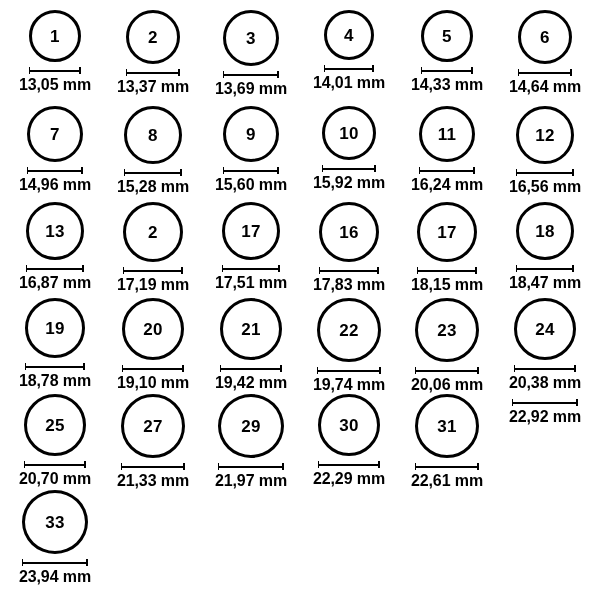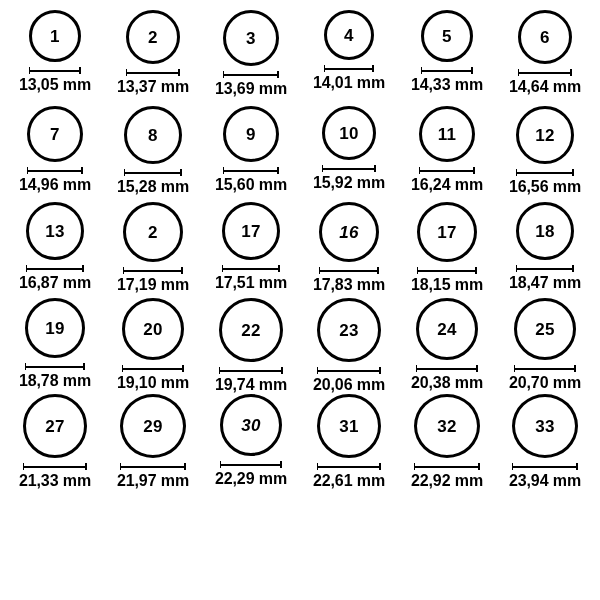--- a/index.html
+++ b/index.html
@@ -267,21 +267,21 @@
         </div>
         <div class="measure">
           <div class="caliper" style="width: 58px;">
             <span class="tick left"></span>
             <span class="tick right"></span>
           </div>
           <div class="mm">17,51 mm</div>
         </div>
       </div>
       <div class="cell">
-        <div class="ring" style="width: 60px; height: 60px; font-style: italic;">
+        <div class="ring" style="width: 60px; height: 60px;">
           <span class="ring-label">16</span>
         </div>
         <div class="measure">
           <div class="caliper" style="width: 60px;">
             <span class="tick left"></span>
             <span class="tick right"></span>
           </div>
           <div class="mm">17,83 mm</div>
         </div>
       </div>
@@ -327,20 +327,32 @@
         </div>
         <div class="measure">
           <div class="caliper" style="width: 62px;">
             <span class="tick left"></span>
             <span class="tick right"></span>
           </div>
           <div class="mm">19,10 mm</div>
         </div>
       </div>
       <div class="cell">
+        <div class="ring" style="width: 62px; height: 62px;">
+          <span class="ring-label">21</span>
+        </div>
+        <div class="measure">
+          <div class="caliper" style="width: 62px;">
+            <span class="tick left"></span>
+            <span class="tick right"></span>
+          </div>
+          <div class="mm">19,42 mm</div>
+        </div>
+      </div>
+      <div class="cell">
         <div class="ring" style="width: 64px; height: 64px;">
           <span class="ring-label">22</span>
         </div>
         <div class="measure">
           <div class="caliper" style="width: 64px;">
             <span class="tick left"></span>
             <span class="tick right"></span>
           </div>
           <div class="mm">19,74 mm</div>
         </div>
@@ -399,21 +411,21 @@
         </div>
         <div class="measure">
           <div class="caliper" style="width: 66px;">
             <span class="tick left"></span>
             <span class="tick right"></span>
           </div>
           <div class="mm">21,97 mm</div>
         </div>
       </div>
       <div class="cell">
-        <div class="ring" style="width: 62px; height: 62px; font-style: italic;">
+        <div class="ring" style="width: 62px; height: 62px;">
           <span class="ring-label">30</span>
         </div>
         <div class="measure">
           <div class="caliper" style="width: 62px;">
             <span class="tick left"></span>
             <span class="tick right"></span>
           </div>
           <div class="mm">22,29 mm</div>
         </div>
       </div>
@@ -423,23 +435,20 @@
         </div>
         <div class="measure">
           <div class="caliper" style="width: 64px;">
             <span class="tick left"></span>
             <span class="tick right"></span>
           </div>
           <div class="mm">22,61 mm</div>
         </div>
       </div>
       <div class="cell">
-        <div class="ring" style="width: 66px; height: 66px;">
-          <span class="ring-label">32</span>
-        </div>
         <div class="measure">
           <div class="caliper" style="width: 66px;">
             <span class="tick left"></span>
             <span class="tick right"></span>
           </div>
           <div class="mm">22,92 mm</div>
         </div>
       </div>
       <div class="cell">
         <div class="ring" style="width: 66px; height: 66px;">

